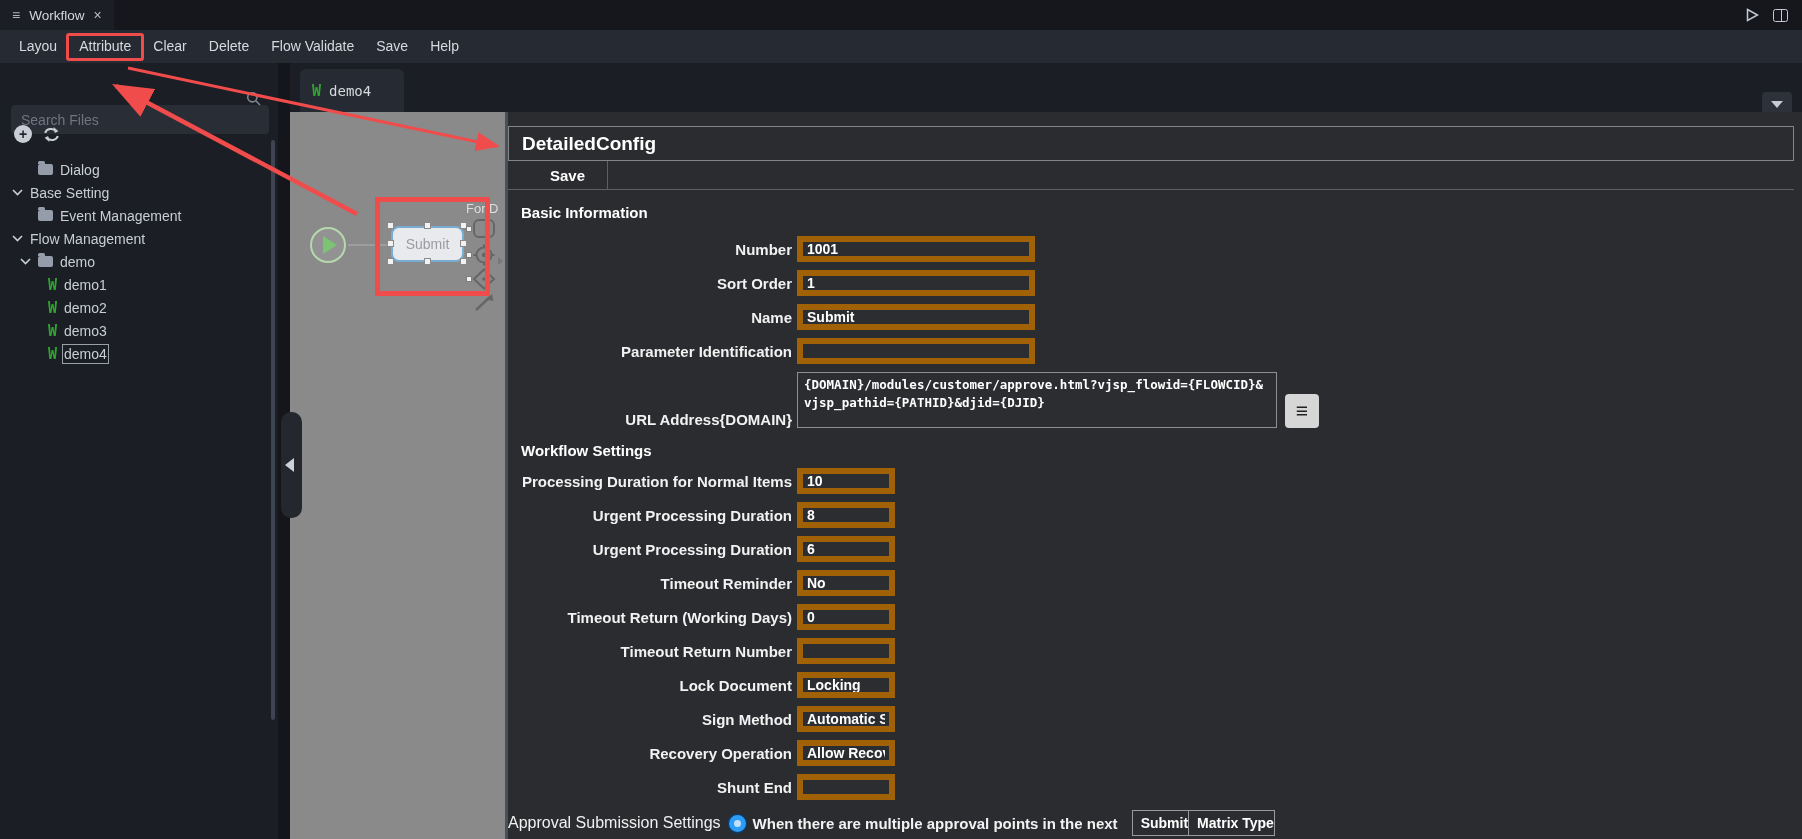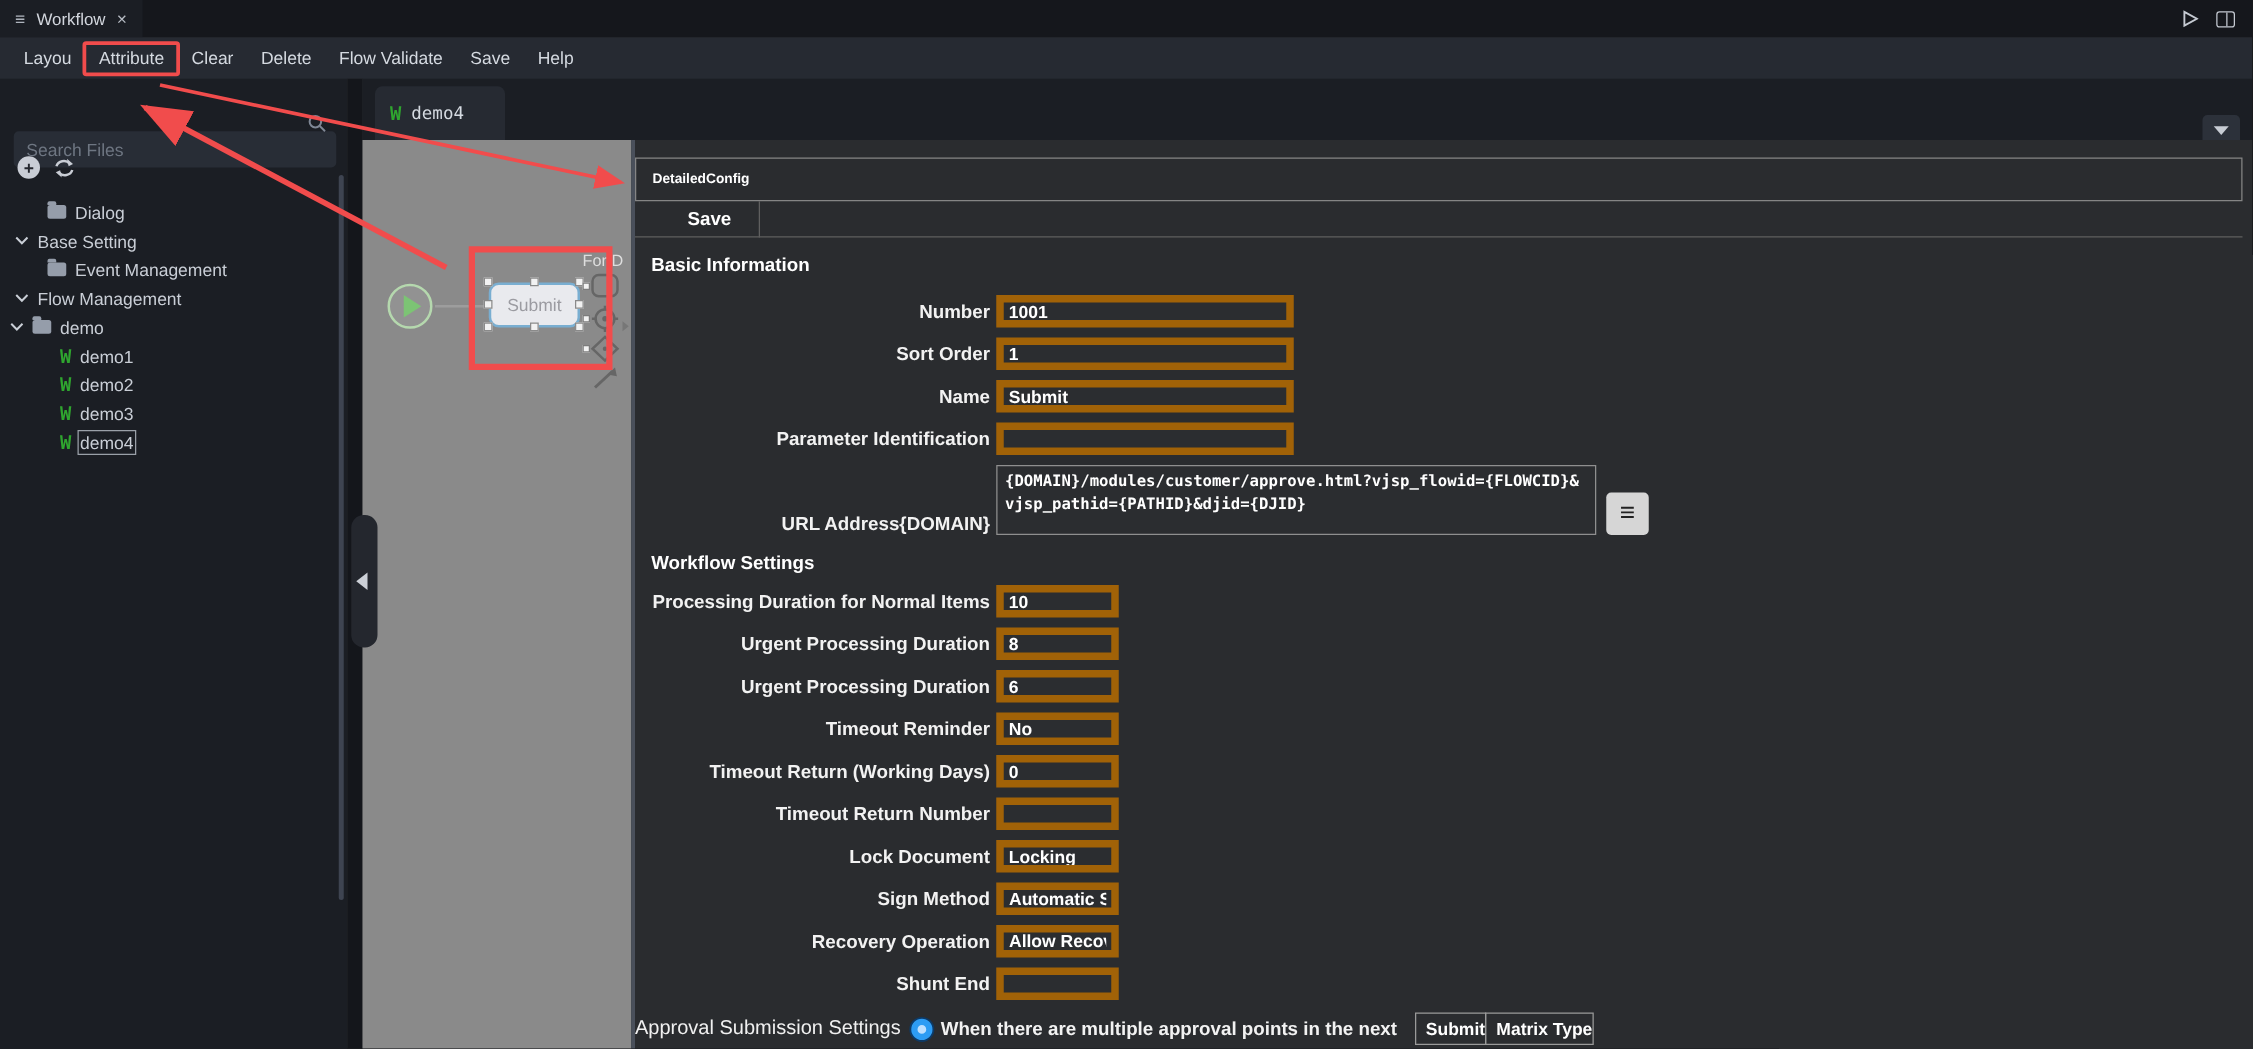--- a/index.html
+++ b/index.html
@@ -32,21 +32,21 @@
   .tree{position:absolute;left:0;top:95px;width:270px;}
   .tree-item{display:flex;align-items:center;height:23px;color:#c9ced6;font-family:"DejaVu Sans Mono",monospace;font-size:14px;cursor:pointer;white-space:nowrap;}
   .tree-item .ic{display:none;margin-right:7px;align-items:center;justify-content:center;}
   .tree-item.t-group .ic-ch{display:inline-flex;}
   .tree-item.t-folderopen .ic-ch{display:inline-flex;}
   .tree-item.t-folder .ic-f{display:inline-flex;}
   .tree-item.t-folderopen .ic-f{display:inline-flex;}
   .tree-item.t-wfile .ic-w{display:inline-flex;}
   .tree-item.l-0{padding-left:12px;}
   .tree-item.l-1{padding-left:38px;}
-  .tree-item.t-folderopen.l-1{padding-left:8px;}
+  .tree-item.t-folderopen.l-1{padding-left:20px;}
   .tree-item.l-2{padding-left:48px;}
   .folder-ic{width:15px;height:11px;background:#959daa;border-radius:2px;position:relative;display:inline-block;}
   .folder-ic::before{content:'';position:absolute;left:0;top:-3px;width:7px;height:3px;background:#959daa;border-radius:1.5px 1.5px 0 0;}
   .w-ic{color:#2fa52f;font-weight:bold;font-size:15px;font-family:"DejaVu Sans Mono",monospace;}
   .tree-item.selected .lbl{outline:1px solid #9aa0a8;outline-offset:1px;}
   .side-scroll{position:absolute;left:271px;top:77px;width:4px;height:580px;background:#3e4451;border-radius:2px;}
 
   
   .gutter{position:absolute;left:278px;top:63px;width:12px;height:776px;background:#14161b;}
   .tabstrip{position:absolute;left:290px;top:63px;width:1512px;height:49px;background:#1b1e24;}
@@ -67,21 +67,21 @@
   .pal-dot{position:absolute;left:176px;width:6px;height:6px;background:#f2f2f2;border:1px solid #7c7c7c;}
   .pal-arrow{position:absolute;left:208px;top:145px;width:0;height:0;border-top:4px solid transparent;border-bottom:4px solid transparent;border-left:5px solid #777;}
   .red-node-box{position:absolute;left:85px;top:85px;width:115px;height:99px;border:5px solid #f14c4c;}
 
   .collapse-handle{position:absolute;left:281px;top:412px;width:21px;height:106px;background:#24272e;border-radius:10px;z-index:4;display:flex;align-items:center;cursor:pointer;}
   .collapse-handle .tri{width:0;height:0;border-top:7px solid transparent;border-bottom:7px solid transparent;border-right:9px solid #ccd0d7;margin-left:4px;}
 
   
   .panel-divider{position:absolute;left:505px;top:112px;width:3px;height:727px;background:#4a505b;}
   .panel{position:absolute;left:508px;top:112px;width:1294px;height:727px;background:#2a2c2f;color:#f0f0f0;}
-  .p-header{margin:14px 8px 0 0;height:35px;border:1px solid #858585;line-height:33px;padding-left:13px;font-size:11px;font-weight:bold;color:#fff;}
+  .p-header{margin:14px 8px 0 0;height:35px;border:1px solid #858585;line-height:33px;padding-left:13px;font-size:19px;font-weight:bold;color:#fff;}
   .p-saverow{height:29px;border-bottom:1px solid #5f5f5f;margin-right:8px;}
   .p-savecell{width:100px;height:29px;border-right:1px solid #5f5f5f;display:flex;align-items:center;padding-left:42px;font-size:15px;font-weight:bold;color:#fff;cursor:pointer;}
   .p-heading{margin:14px 0 12px 13px;font-size:15px;font-weight:bold;color:#fff;height:20px;}
   .p-heading.second{margin:14px 0 6px 13px;}
   .frow{display:flex;align-items:center;margin-bottom:8px;}
   .frow .flabel{width:284px;text-align:right;font-size:15px;font-weight:700;color:#f2f2f2;flex:none;}
   .finput{margin-left:5px;height:26px;background:#2b2d30;border:6px solid #a16207;color:#fff;font-weight:bold;font-size:14px;padding:0 4px;outline:none;}
   .finput.wide{width:238px;}
   .finput.small{width:98px;}
   .urlrow{align-items:flex-end;margin-bottom:0;}

